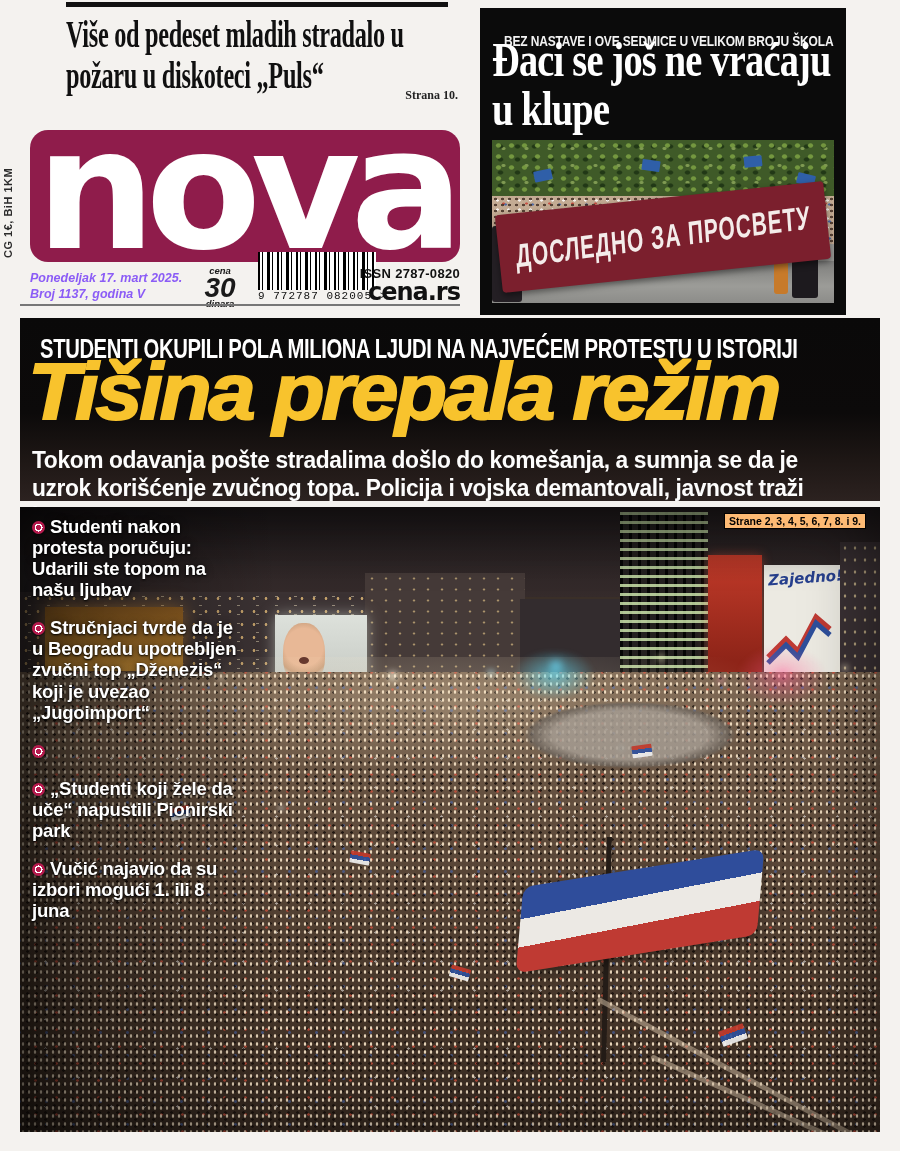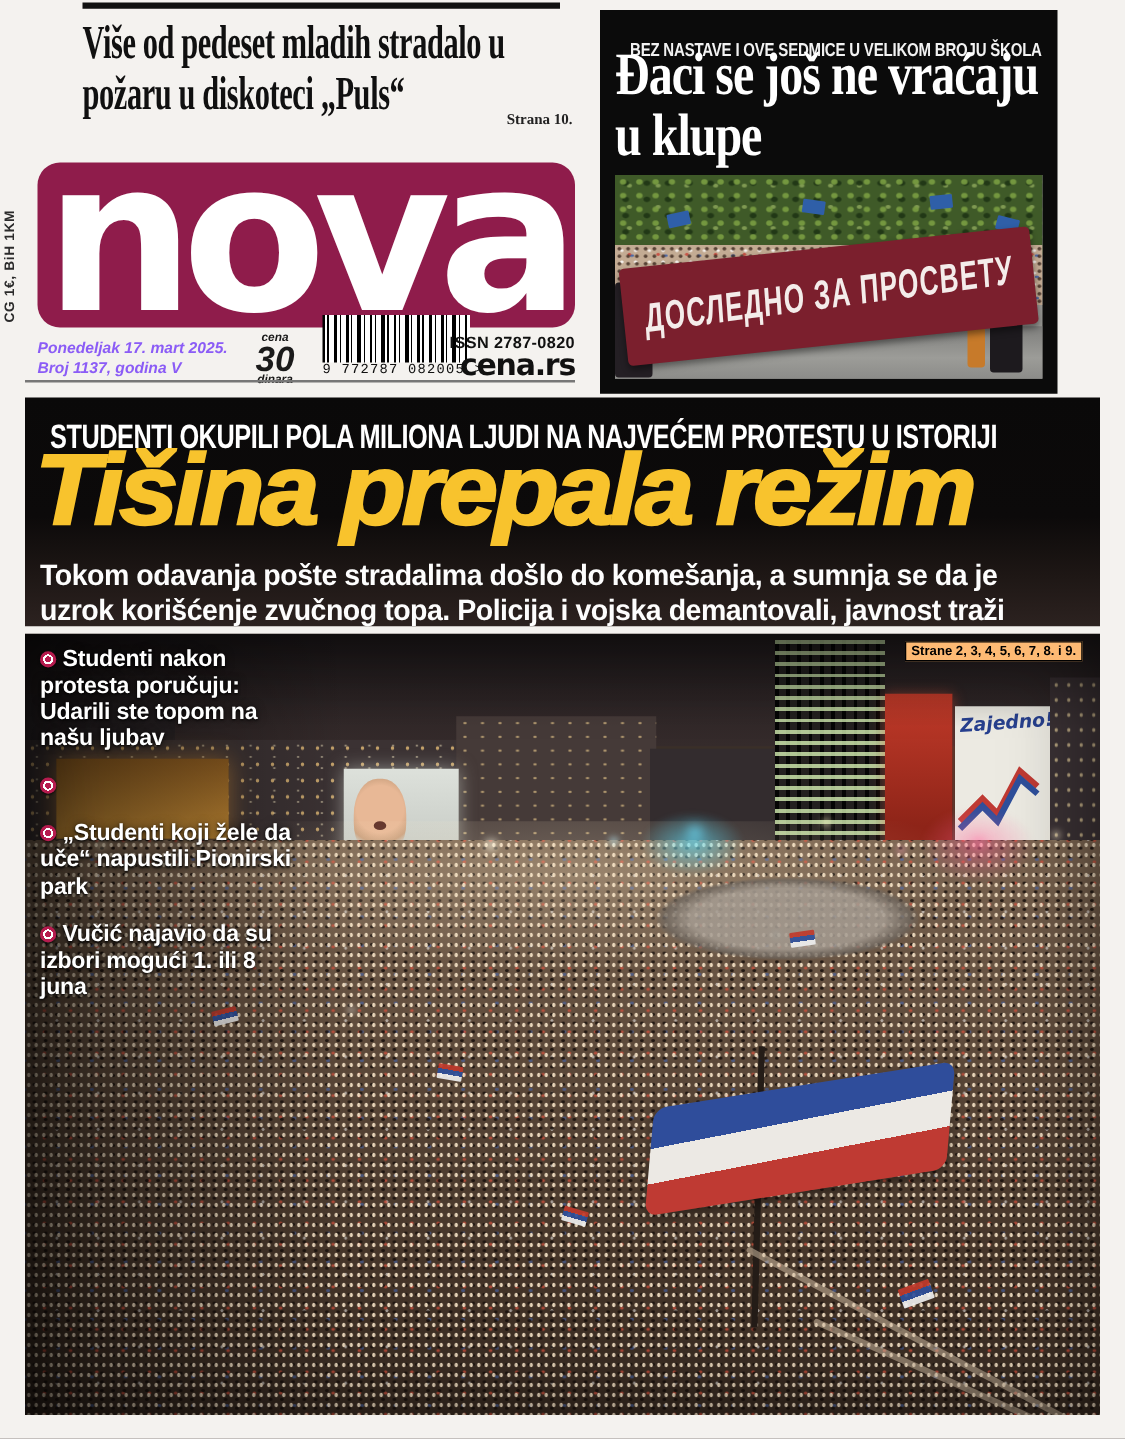--- a/index.html
+++ b/index.html
@@ -254,17 +254,18 @@
   <div class="mini-flag" style="left:330px;top:345px;transform:rotate(10deg);"></div>
   <div class="mini-flag" style="left:612px;top:238px;transform:rotate(-8deg);"></div>
   <div class="mini-flag" style="left:430px;top:460px;transform:rotate(16deg);"></div>
   <div class="mini-flag" style="left:700px;top:520px;transform:rotate(-20deg);width:26px;height:16px;"></div>
   <div class="barrier" style="left:560px;top:560px;width:300px;transform:rotate(28deg);"></div>
   <div class="barrier" style="left:620px;top:600px;width:260px;transform:rotate(24deg);"></div>
   <div id="photo-shade"></div>
   <div id="pages-ref">Strane 2, 3, 4, 5, 6, 7, 8. i 9.</div>
   <ul id="bullets">
     <li><span class="bullet-ico"></span><span>Studenti nakon protesta poručuju: Udarili ste topom na našu ljubav</span></li>
+    <li><span class="bullet-ico"></span><span>Stručnjaci tvrde da je u Beogradu upotrebljen zvučni top „Dženezis“ koji je uvezao „Jugoimport“</span></li>
     <li><span class="bullet-ico"></span></li>
     <li><span class="bullet-ico"></span><span>„Studenti koji žele da uče“ napustili Pionirski park</span></li>
     <li><span class="bullet-ico"></span><span>Vučić najavio da su izbori mogući 1. ili 8 juna</span></li>
   </ul>
 </div>
 
 </body></html>

